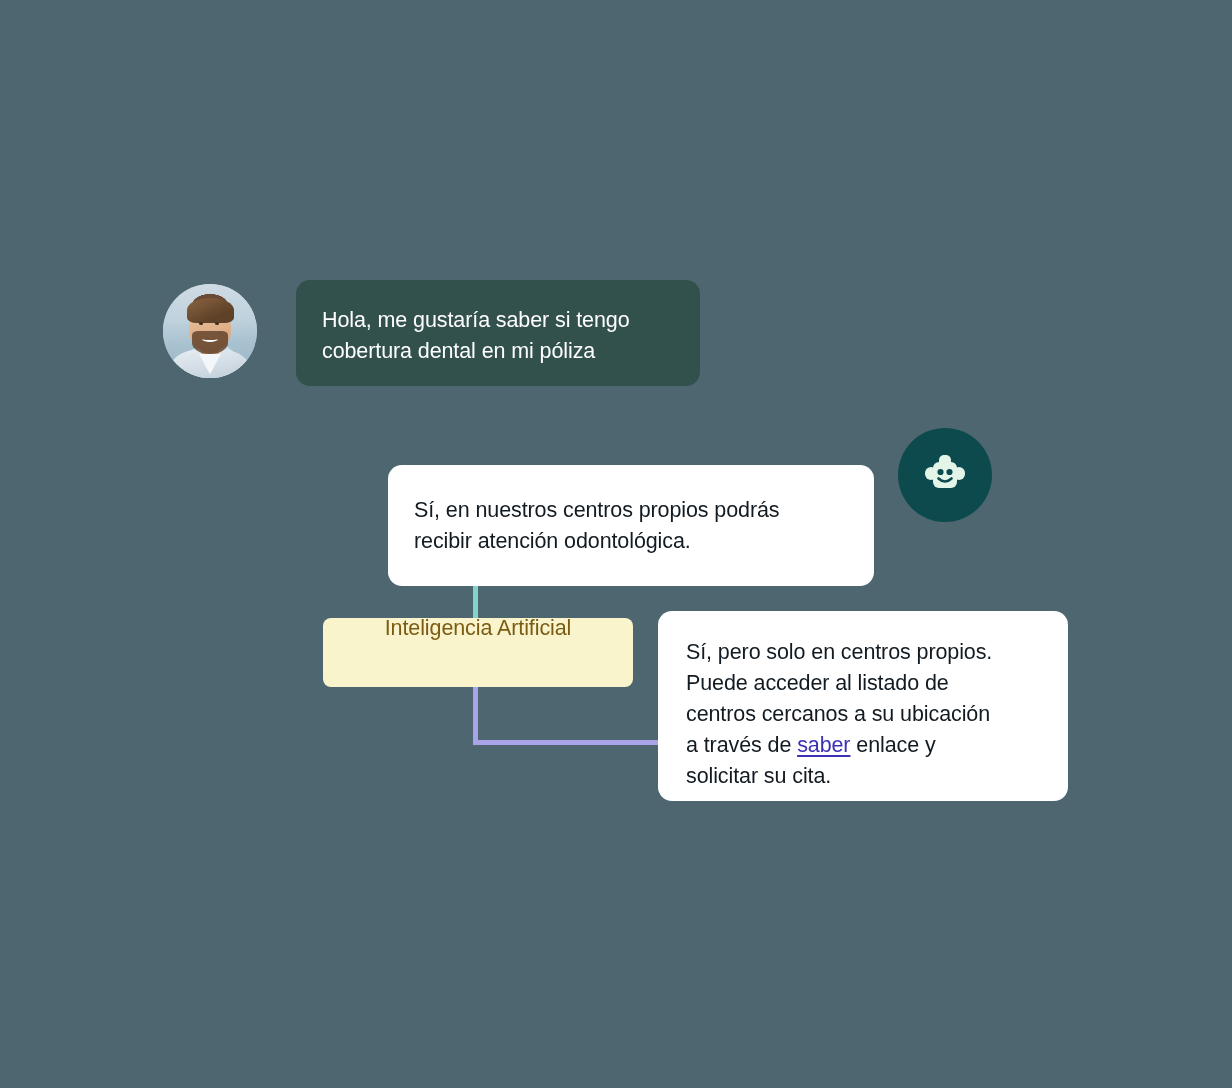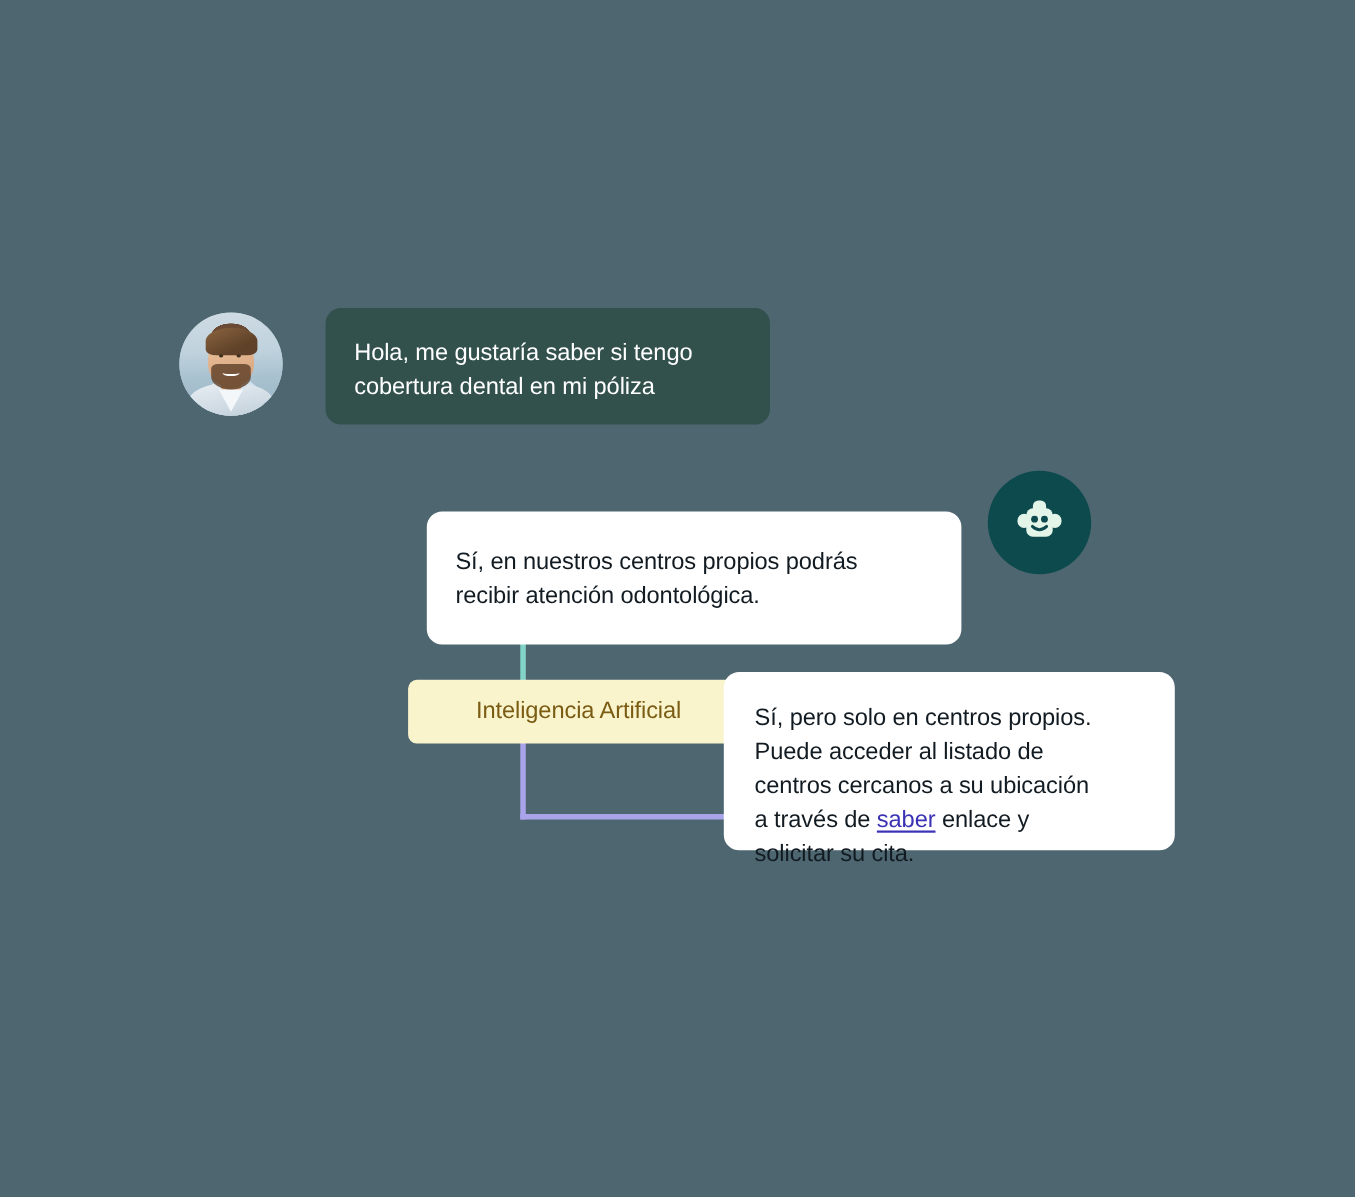--- a/index.html
+++ b/index.html
@@ -174,21 +174,21 @@
     background: #ffffff;
     padding: 30px 26px;
     margin-top: 36px;
   }
   .bubble-bot1 .bubble-text { color: #121b22; }
 
   .bubble-bot2 {
     left: 658px;
     top: 611px;
     width: 410px;
-    height: 162px;
+    height: 190px;
     background: #ffffff;
     padding: 26px 28px;
   }
   .bubble-bot2 .bubble-text { color: #121b22; }
 
   .link-inline {
     color: #3a31b5;
     text-decoration: underline;
     text-underline-offset: 3px;
   }
@@ -207,27 +207,26 @@
     justify-content: center;
   }
   .avatar-bot svg { display: block; }
 
   
   .badge-ai {
     position: absolute;
     left: 323px;
     top: 618px;
     width: 310px;
-    height: 58px;
+    height: 69px;
     background: #faf4cd;
     border-radius: 8px;
     display: flex;
-    align-items: center;
+    align-items: flex-start;
     justify-content: center;
-    margin-left: 48px;
   }
   .badge-ai .badge-label {
     font-size: 21.5px;
     line-height: 1;
     color: #7a5c14;
     letter-spacing: -0.1px;
   }
 </style>
 </head>
 <body>

